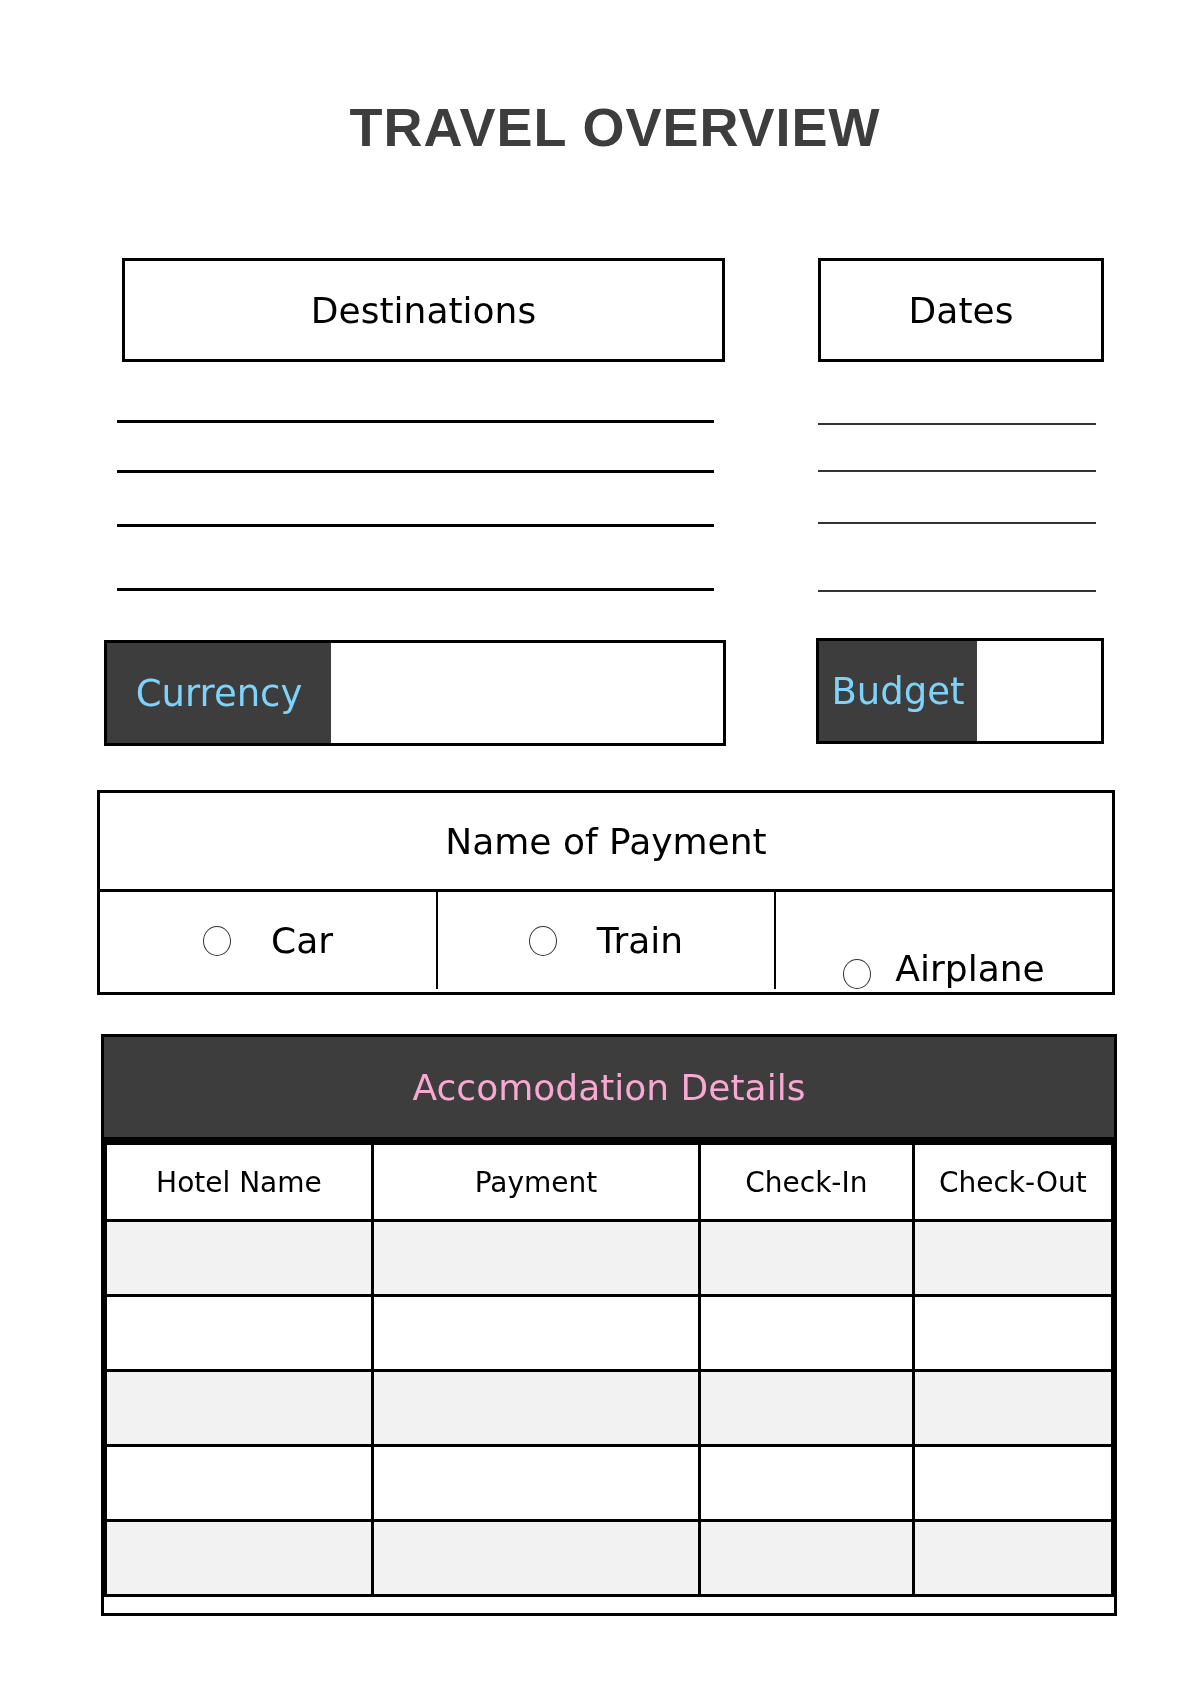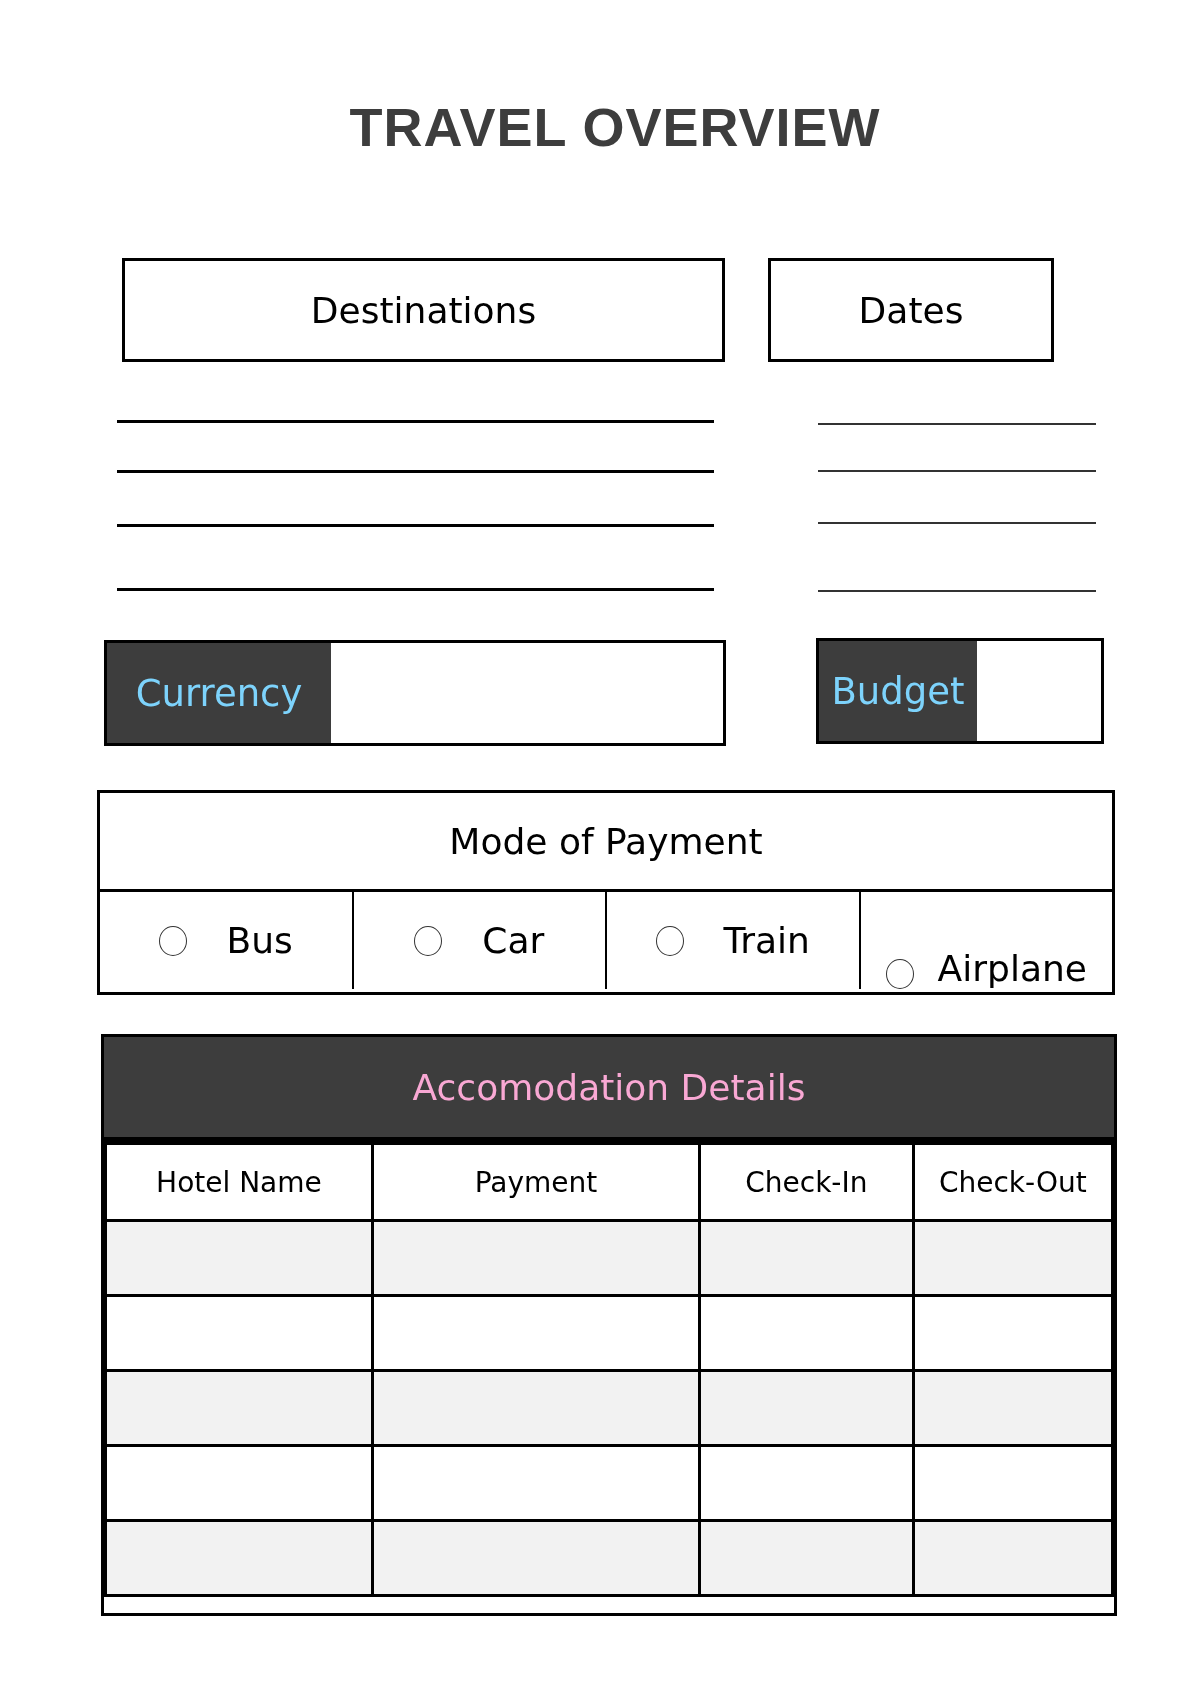--- a/index.html
+++ b/index.html
@@ -33,45 +33,41 @@
 <div class="abs title">TRAVEL OVERVIEW</div>
 
 <div class="abs hdr-box" style="left:122px; top:258px; width:603px; height:104px;">
   <span>Destinations</span>
 </div>
 <div class="abs line" style="left:117px; top:420px; width:597px;"></div>
 <div class="abs line" style="left:117px; top:470px; width:597px;"></div>
 <div class="abs line" style="left:117px; top:524px; width:597px;"></div>
 <div class="abs line" style="left:117px; top:588px; width:597px;"></div>
 
-<div class="abs hdr-box" style="left:768px; top:258px; width:286px; height:104px;">
+<div class="abs hdr-box" style="left:818px; top:258px; width:286px; height:104px;">
   <span>Dates</span>
 </div>
 <div class="abs line thin" style="left:818px; top:423px; width:278px;"></div>
 <div class="abs line thin" style="left:818px; top:470px; width:278px;"></div>
 <div class="abs line thin" style="left:818px; top:522px; width:278px;"></div>
 <div class="abs line thin" style="left:818px; top:590px; width:278px;"></div>
 
 <div class="abs lbl-box" style="left:104px; top:640px; width:622px; height:106px;">
   <div class="lbl" style="width:224px;">Currency</div>
   <div class="fill"></div>
 </div>
 
 <div class="abs lbl-box" style="left:816px; top:638px; width:288px; height:106px;">
   <div class="lbl" style="width:158px;">Budget</div>
   <div class="fill"></div>
 </div>
 
 <div class="abs pay" style="left:97px; top:790px; width:1018px; height:205px;">
-  <div class="pay-head">Mode of Payment</div>
+  <div class="pay-head">Name of Payment</div>
   <div class="pay-row">
-    <div class="pay-opt">
-      <span class="radio"></span>
-      <span>Bus</span>
-    </div>
     <div class="pay-opt">
       <span class="radio"></span>
       <span>Car</span>
     </div>
     <div class="pay-opt">
       <span class="radio"></span>
       <span>Train</span>
     </div>
     <div class="pay-opt" style="gap:24px;align-items:flex-end;">
       <span class="radio"></span>

